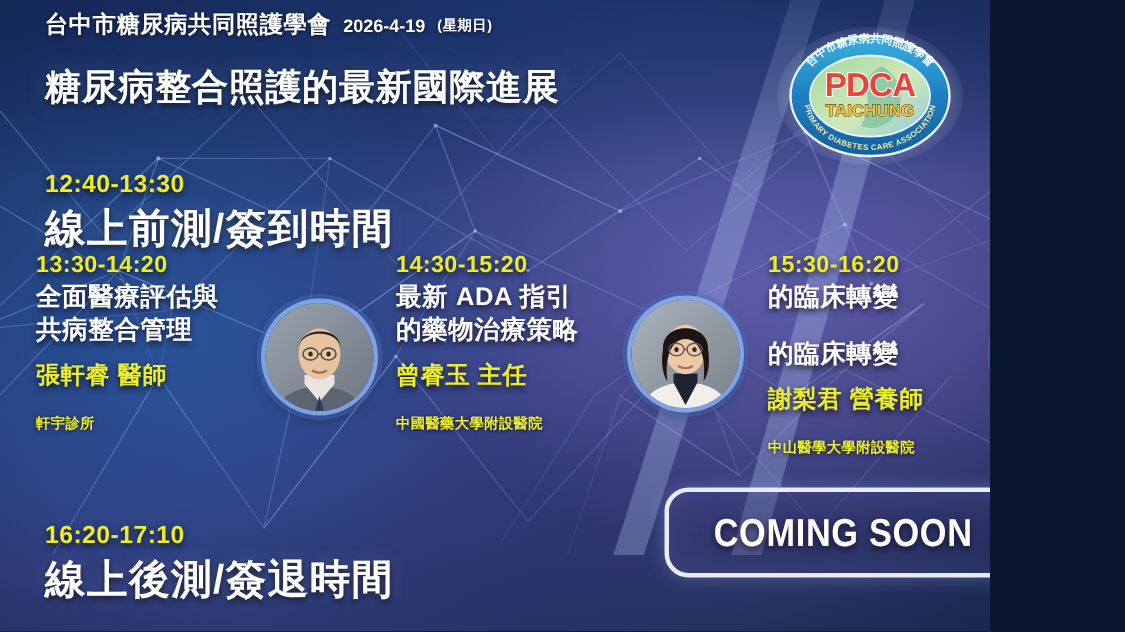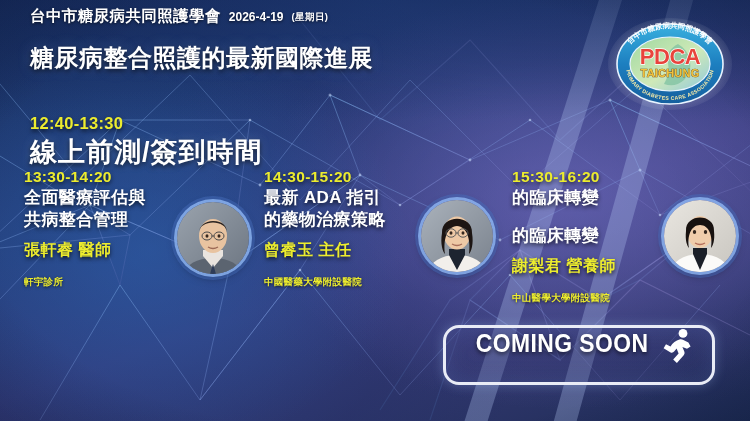--- a/index.html
+++ b/index.html
@@ -1,19 +1,19 @@
 <!DOCTYPE html>
 <html><head>
 <meta charset="utf-8">
 <style>
   html,body{margin:0;padding:0;background:#0b1630;}
   *{box-sizing:border-box;}
   #poster{
     position:relative;
-    width:750px;height:421px;
+    width:660px;height:421px;
     overflow:hidden;
     font-family:"Liberation Sans","DejaVu Sans",sans-serif;
     background:
       radial-gradient(ellipse 620px 300px at 78% 46%, rgba(96,90,170,.55) 0%, rgba(60,60,130,.25) 45%, rgba(0,0,0,0) 72%),
       radial-gradient(ellipse 520px 420px at 18% 62%, rgba(35,70,140,.55) 0%, rgba(20,40,95,.25) 55%, rgba(0,0,0,0) 80%),
       radial-gradient(ellipse 400px 200px at 50% 0%, rgba(40,72,140,.6) 0%, rgba(0,0,0,0) 70%),
       linear-gradient(160deg,#1b3466 0%,#203a6e 18%,#2a3f7a 38%,#3c3f80 58%,#33386f 76%,#1d2c56 100%);
   }
   
   .mesh{position:absolute;inset:0;pointer-events:none;}
@@ -92,21 +92,21 @@
     position:absolute;width:72px;height:72px;border-radius:50%;
     box-shadow:0 0 0 3px rgba(150,190,250,.75), 0 0 0 6px rgba(70,110,190,.45), 0 3px 10px rgba(0,0,0,.5);
     overflow:hidden;
   }
   .avatar svg{display:block;width:100%;height:100%;}
 
   
   .coming{
     position:absolute;left:443px;top:325px;width:272px;height:60px;z-index:7;
     border:3px solid #e9ecf6;border-radius:16px;
-    display:flex;align-items:flex-start;justify-content:center;
+    display:flex;align-items:center;justify-content:center;
     box-shadow:0 0 12px rgba(170,200,255,.3), inset 0 0 22px rgba(120,150,230,.16);
     background:linear-gradient(130deg, rgba(60,60,120,.30), rgba(40,45,95,.18));
   }
   .coming-label{
     color:#ffffff;font-size:26px;font-weight:700;letter-spacing:.5px;
     font-family:"Liberation Sans","DejaVu Sans",sans-serif;
     transform:scaleX(.88);
     text-shadow:0 2px 5px rgba(0,0,0,.6);
     white-space:nowrap;
   }
@@ -329,20 +329,24 @@
           <ellipse cx="36" cy="32" rx="13" ry="16" fill="#f0cdab"></ellipse>
           <path d="M22 31 C21 13 51 13 50 31 C51 40 49 46 47 48 C49 36 45 25 36 25 C27 25 23 36 25 48 C23 46 21 40 22 31 Z" fill="#17110f"></path>
           <ellipse cx="30.5" cy="32" rx="1.7" ry="1.9" fill="#36281f"></ellipse>
           <ellipse cx="41.5" cy="32" rx="1.7" ry="1.9" fill="#36281f"></ellipse>
           <path d="M31 43 Q36 46 41 43" stroke="#b5705c" stroke-width="1.4" fill="none"></path>
         </svg>
       </div>
     </div>
   </div>
 
+  <div class="row-full" style="left:30px;top:320px;">
+    <div class="slot-time">16:20-17:10</div>
+    <div class="slot-title-big">線上後測/簽退時間</div>
+  </div>
 
   <div class="coming">
     <span class="coming-label">COMING SOON</span>
     <svg class="runner" viewBox="0 0 34 36">
       <circle cx="23" cy="5.4" r="4.4" fill="#ffffff"></circle>
       <path d="M19.5 11.5 C16 12.5 12.5 15 10.5 18.5 L6 16.2 L3.6 20.3 L10.6 24.4 C11.9 25.1 13.2 24.7 14.1 23.6 L16.6 20.6 L18.6 25.4 L13.2 31.4 L16.9 35 L23.7 27.3 C24.6 26.2 24.8 24.9 24.3 23.6 L22.4 18.9 L27 20.8 L30.6 18.5 L28.4 14.4 L23.4 12.0 C22.2 11.4 20.8 11.2 19.5 11.5 Z" fill="#ffffff"></path>
     </svg>
   </div>
 
 </div>

